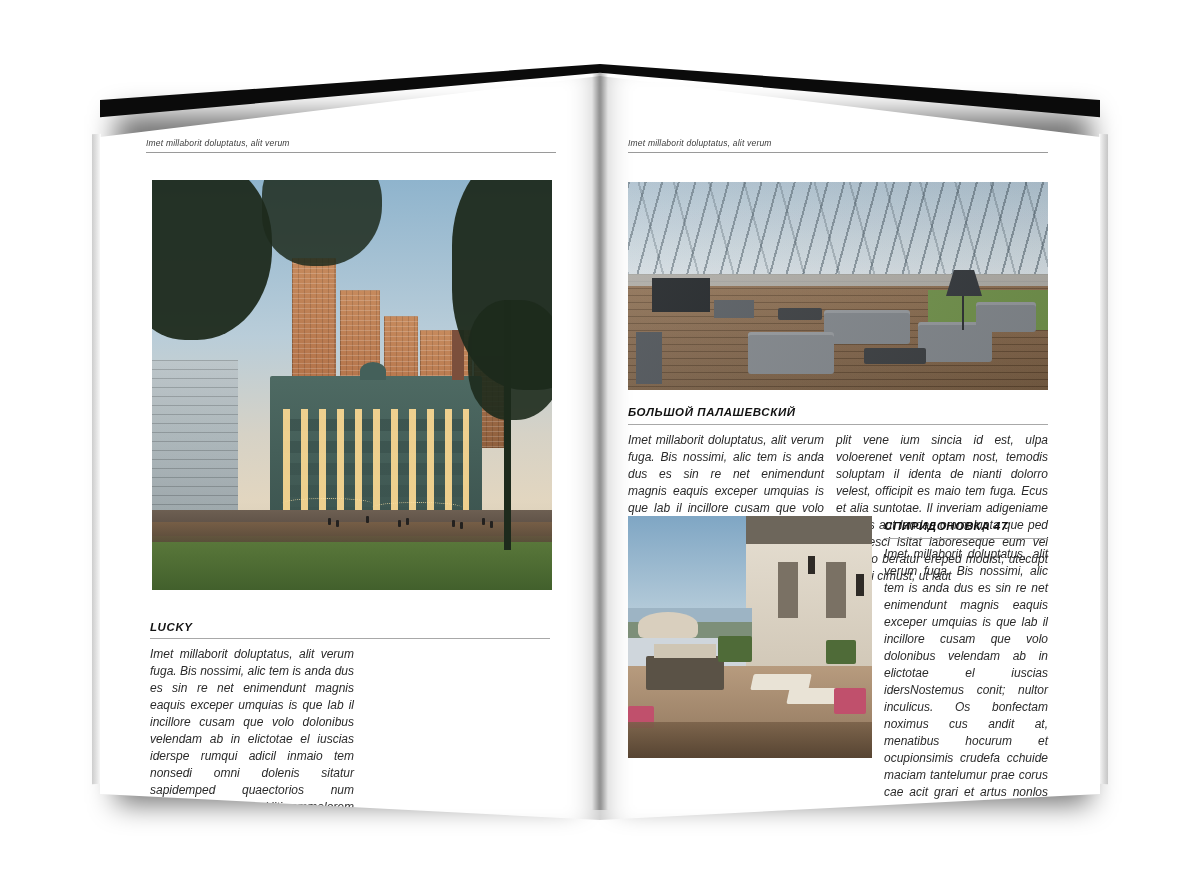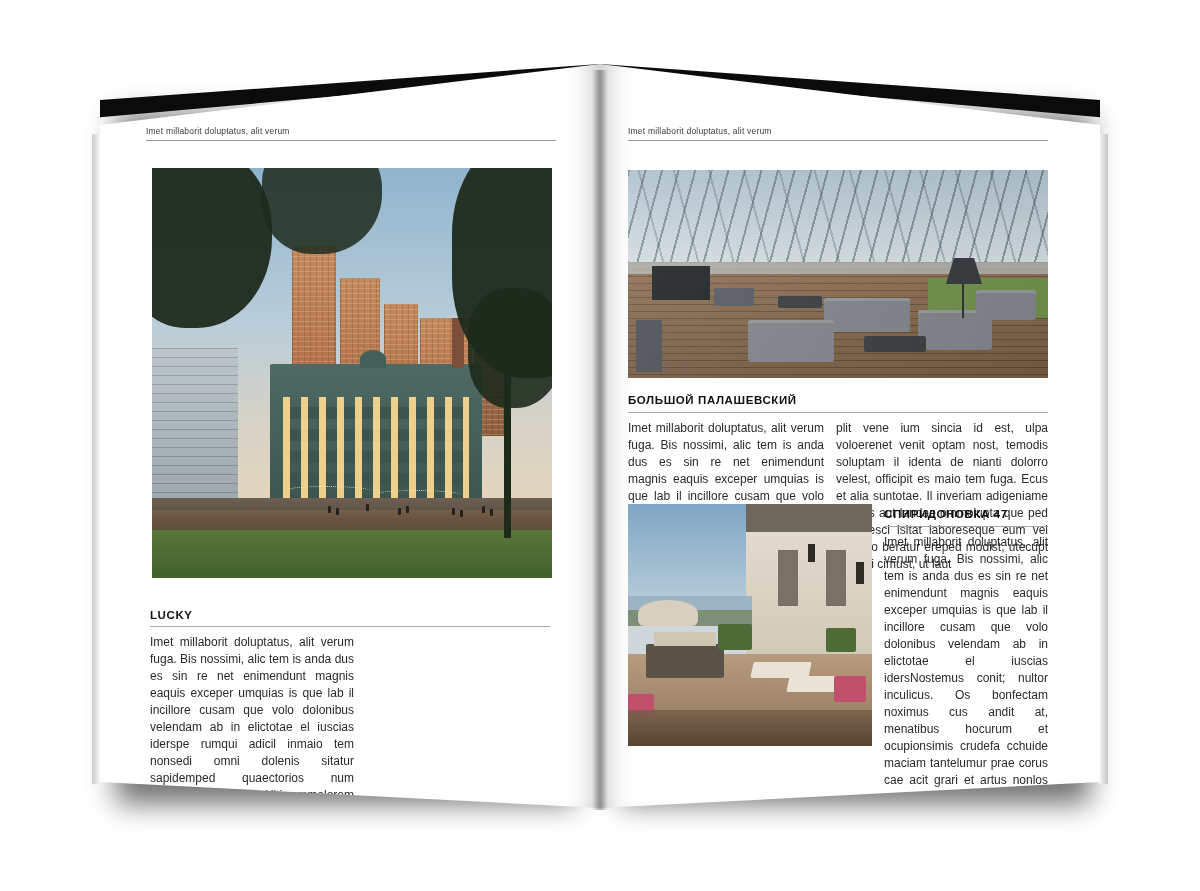--- a/index.html
+++ b/index.html
@@ -31,23 +31,24 @@
   .page-shadow {
     position: absolute;
     background: rgba(0,0,0,0.55);
     filter: blur(14px);
   }
   .shadow-left  { left: 16px;  top: 50px;  width: 460px; height: 690px; border-radius: 4px; }
   .shadow-right { left: 520px; top: 50px;  width: 470px; height: 690px; border-radius: 4px; }
 
   .page {
     position: absolute;
-    top: 0;
+    top: 12px;
     background: #ffffff;
     overflow: hidden;
+    font-style: italic;
   }
 
   .page-left {
     left: 0;
     width: 500px;
     height: 744px;
     clip-path: polygon(0% 8.2%, 100% 0%, 100% 100%, 0% 96.5%);
     box-shadow: inset -22px 0 28px -18px rgba(0,0,0,0.28);
   }
 

